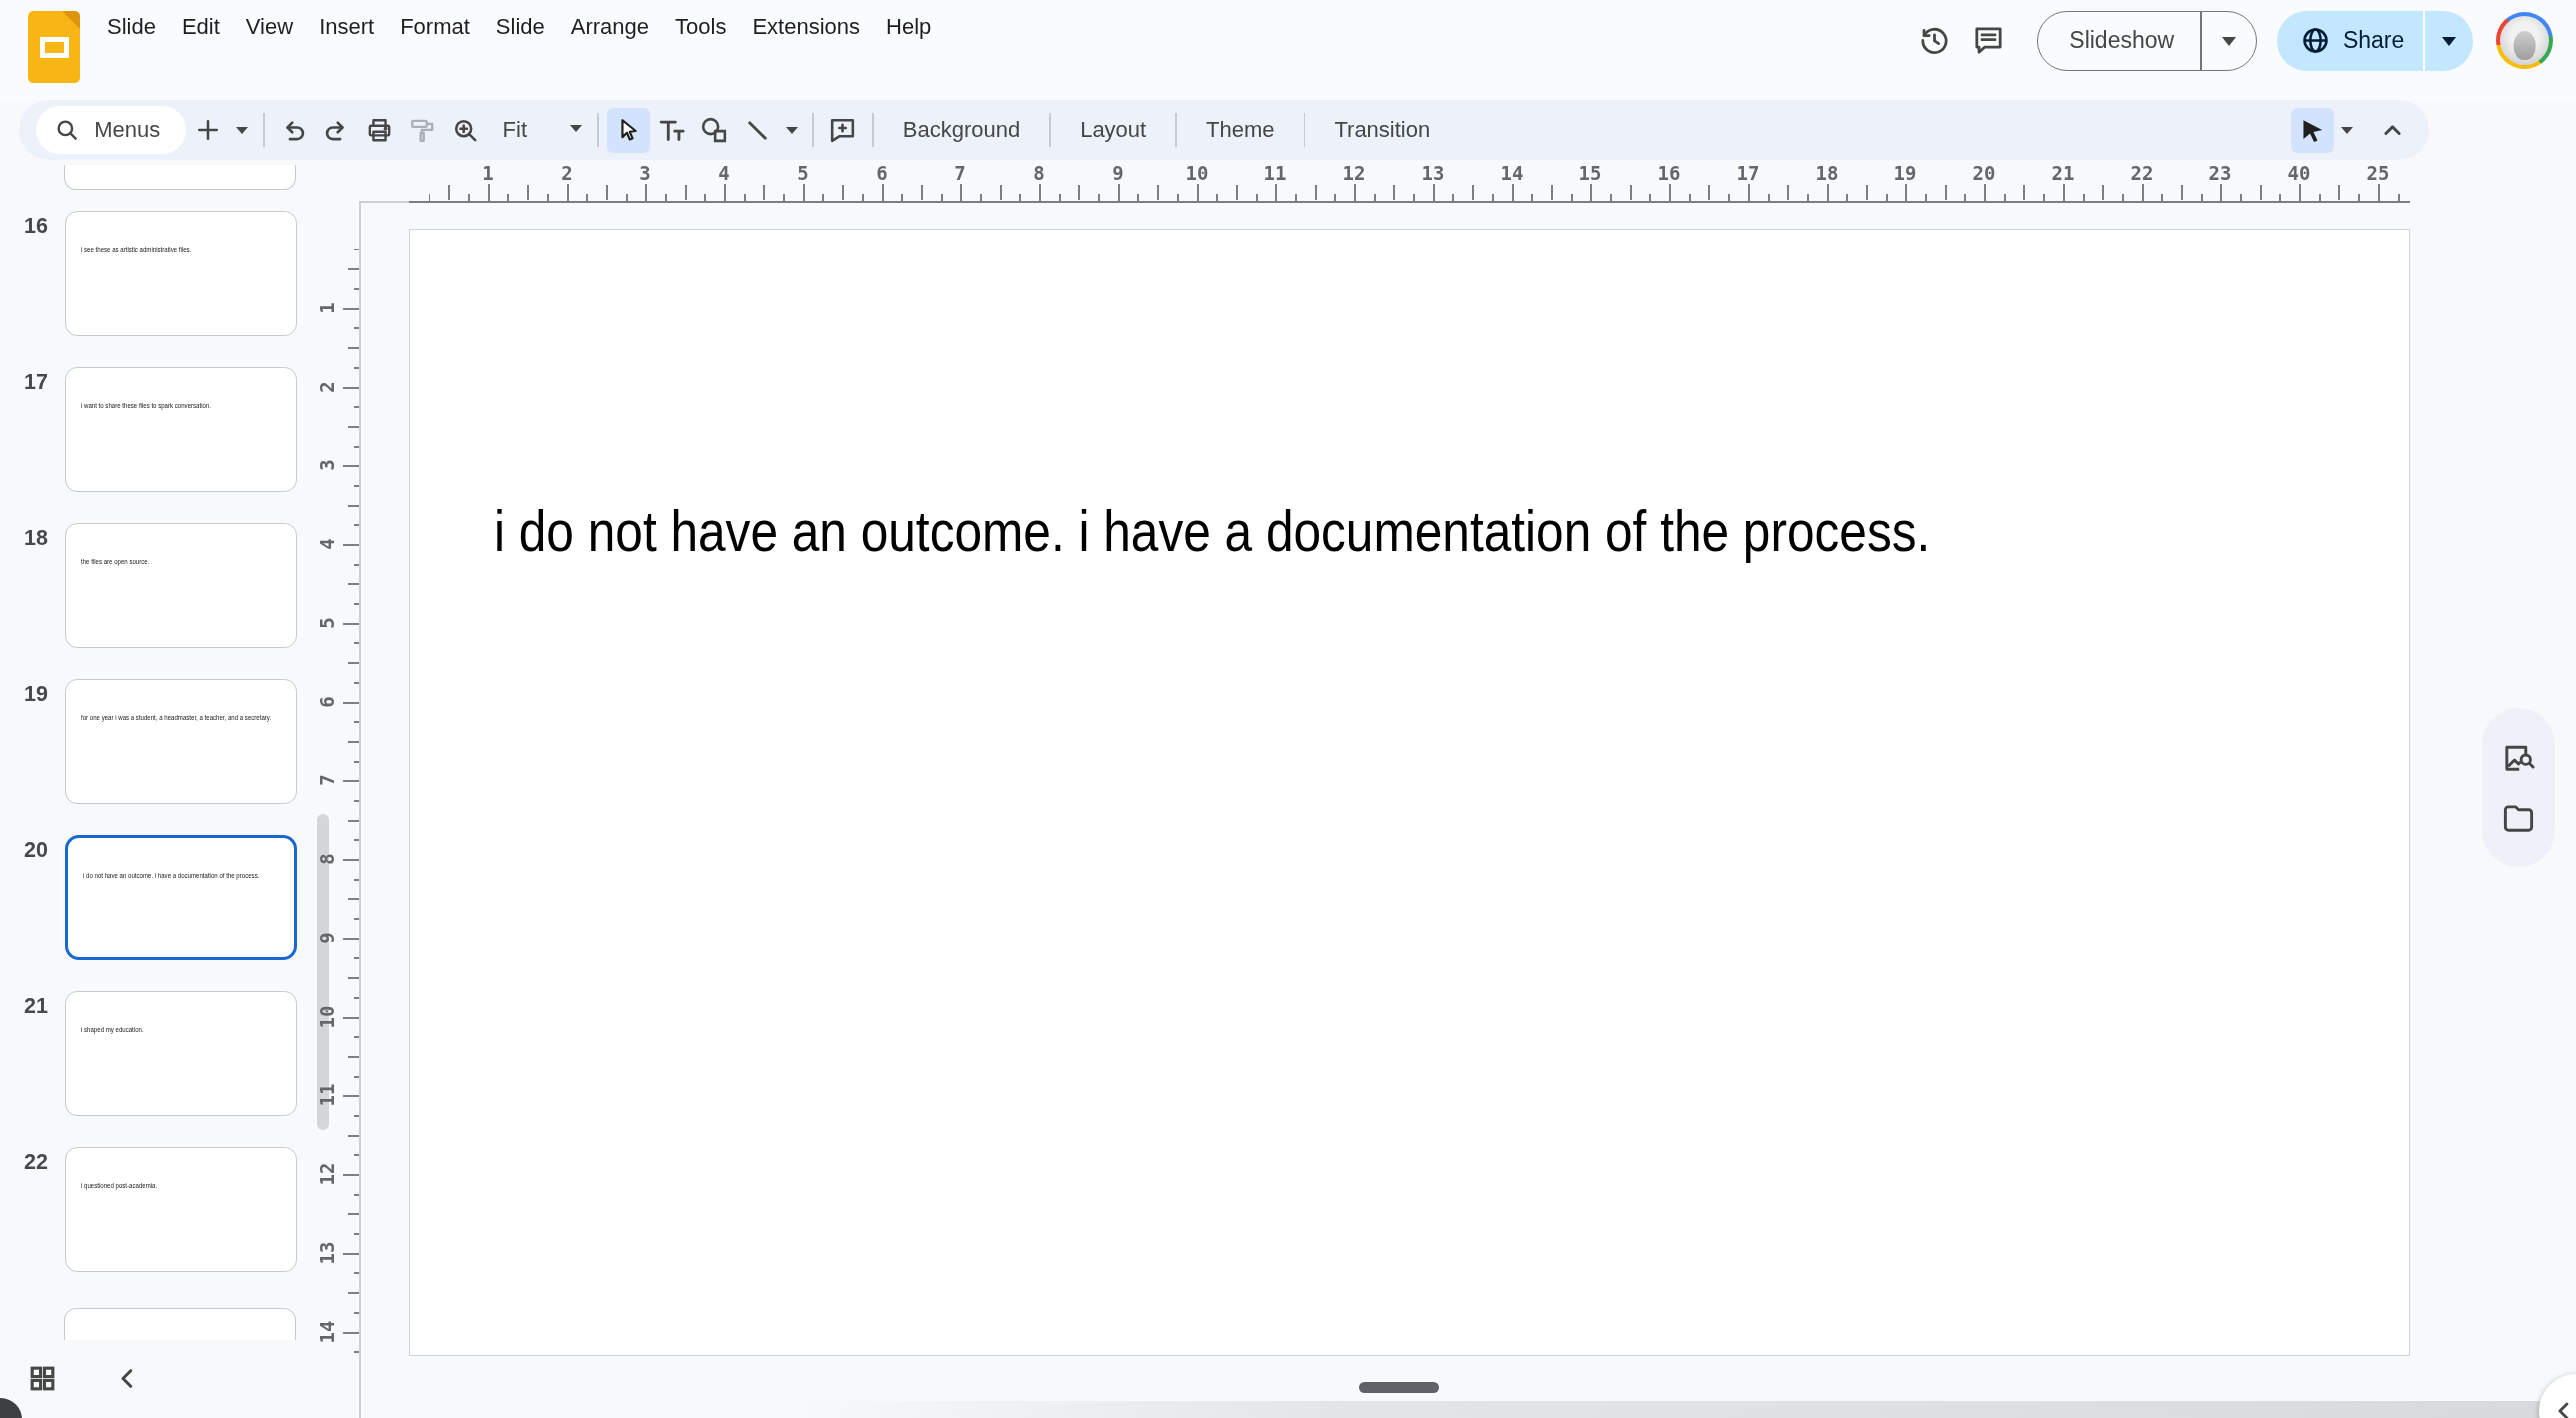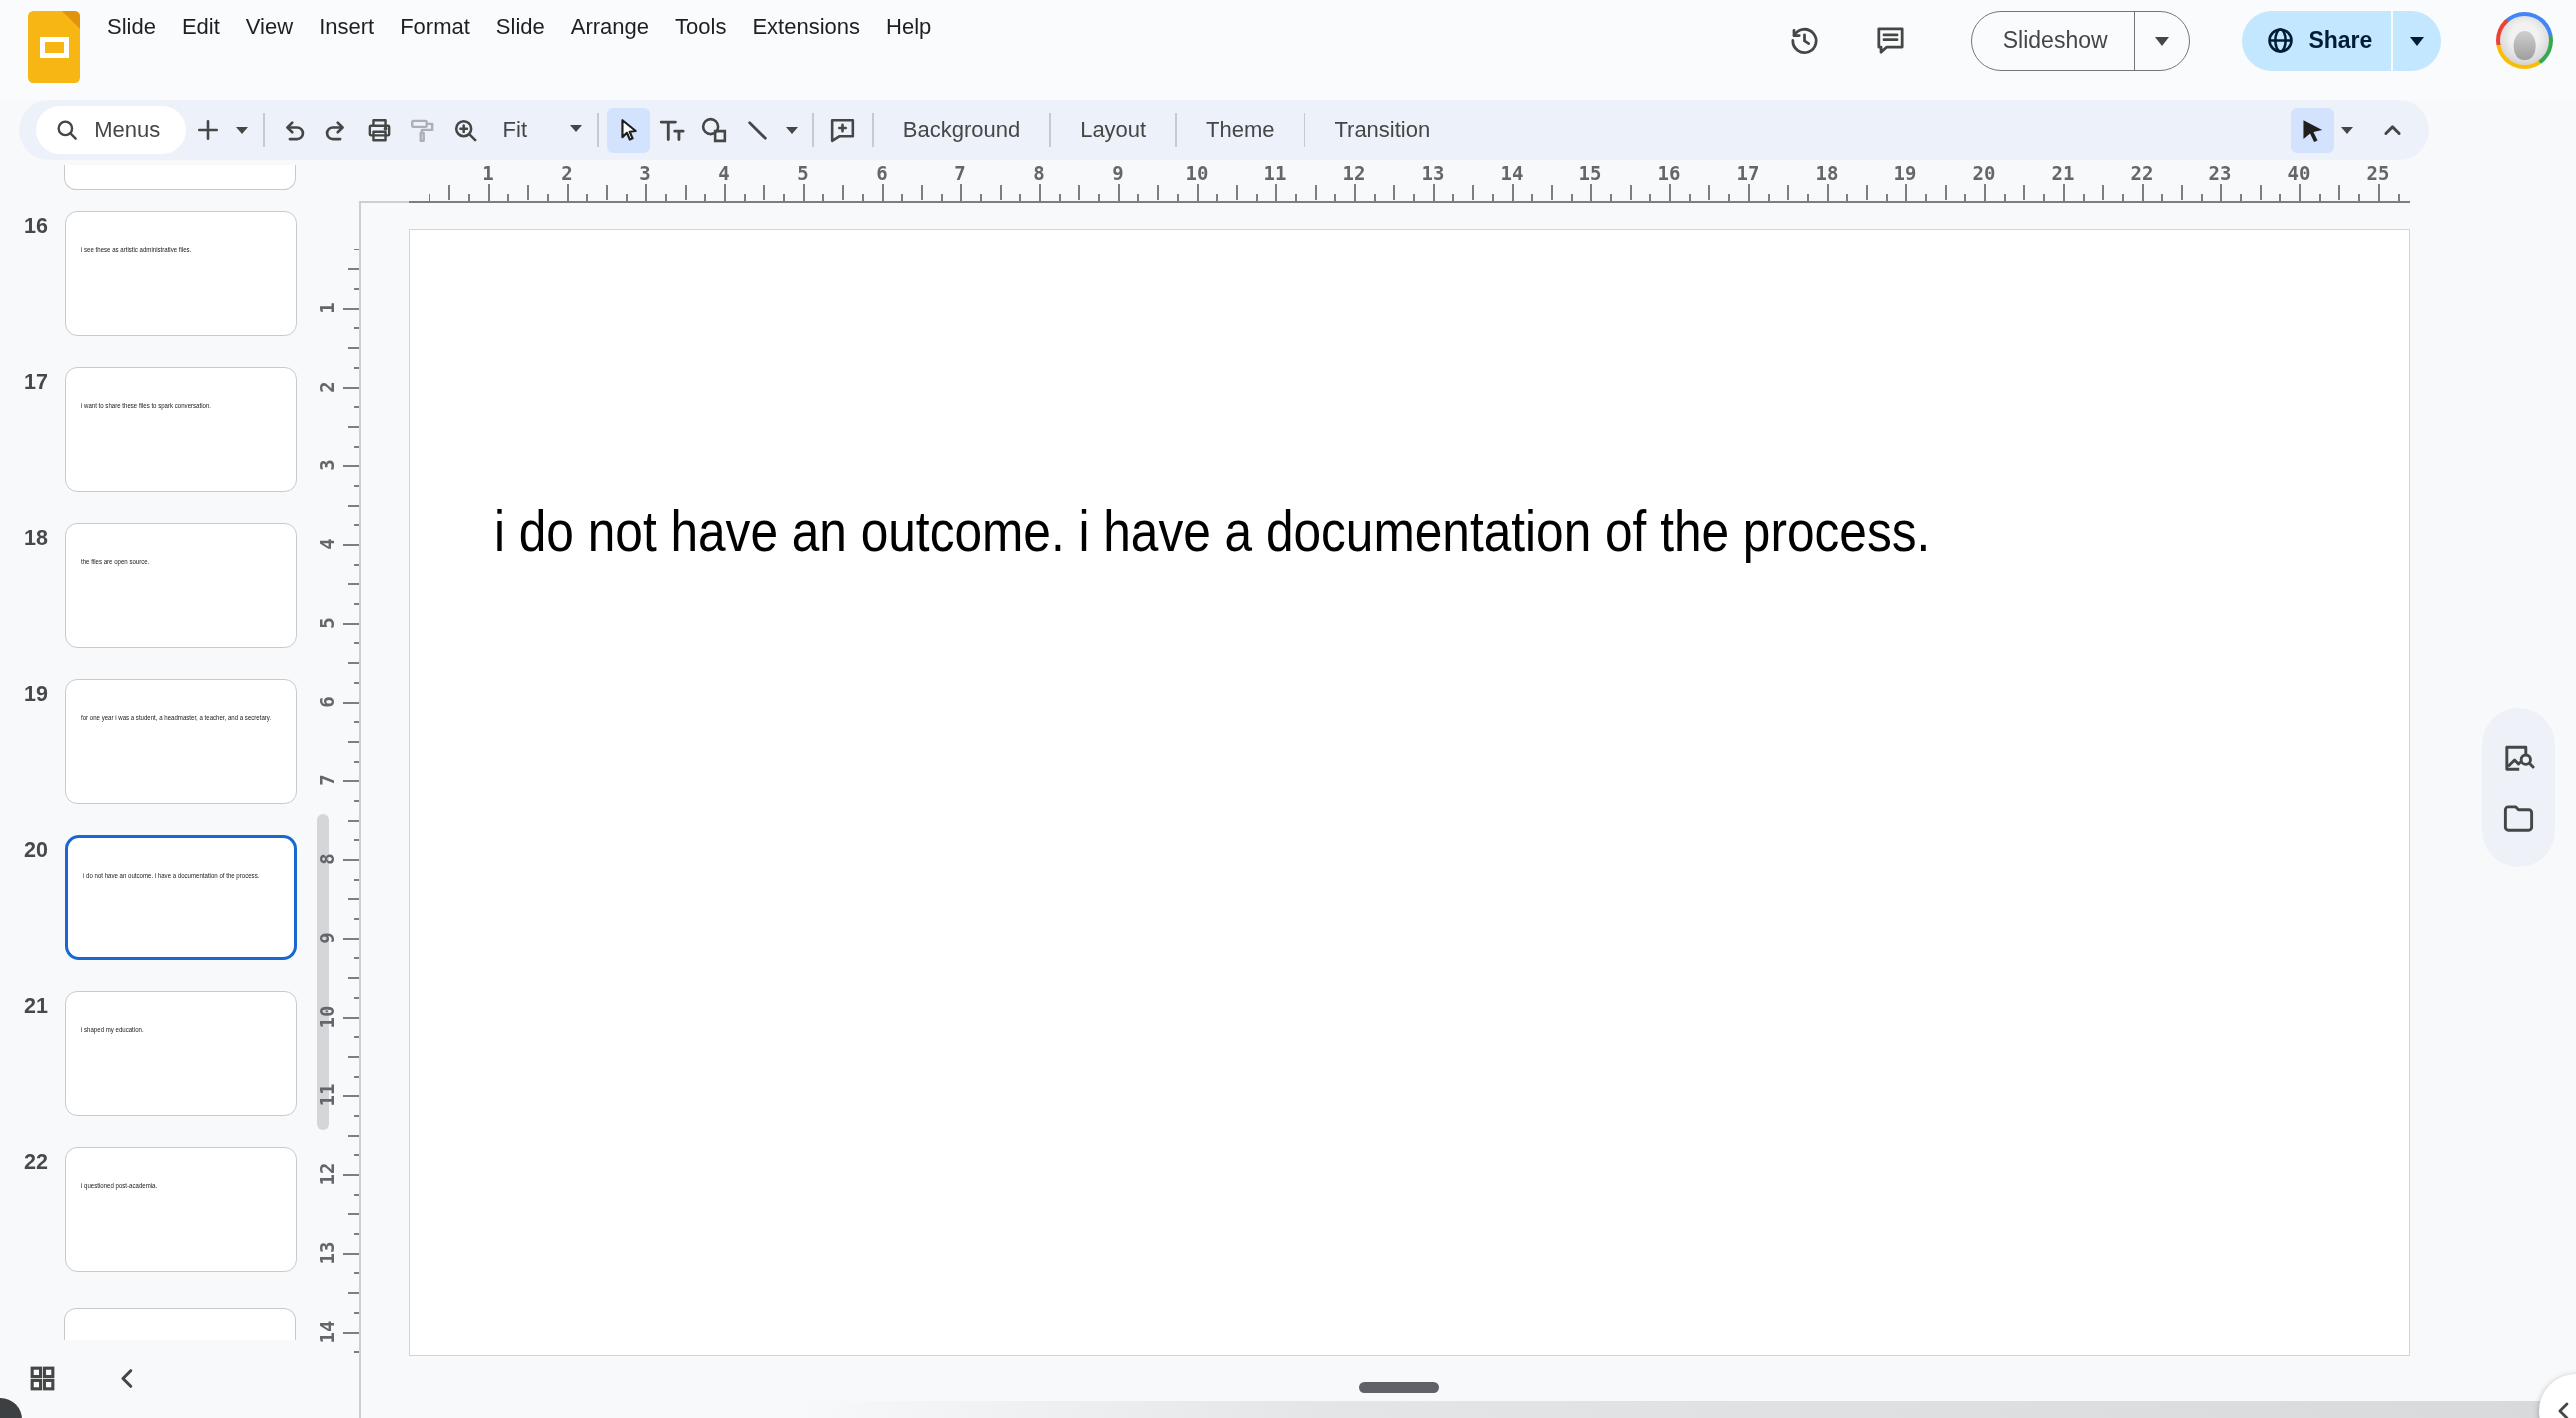--- a/index.html
+++ b/index.html
@@ -11,30 +11,30 @@
   .header { position:absolute; left:0; top:0; width:2576px; height:100px; background:#f9fbfd; }
   .logo { position:absolute; left:28px; top:10.7px; width:52px; height:72px; background:#f7b614; border-radius:5.4px; }
   .logo .fold { position:absolute; right:0; top:0; width:0; height:0; border-top:18.4px solid #e0940b; border-left:18.4px solid transparent; border-top-right-radius:5.4px; }
   .logo .inner { position:absolute; left:11.5px; top:26px; width:29px; height:21.5px; border:5.4px solid #fff; }
   .title-block { position:absolute; left:94px; top:7.7px; }
   .title-row { display:flex; align-items:center; height:38px; }
   .doc-title { font-size:24px; color:#1f1f1f; margin-right:23px; white-space:nowrap; }
   .title-ic { margin-right:20px; color:#444746; }
   .menubar { display:flex; margin-top:3.1px; }
   .menu-item { font-size:22px; color:#1f1f1f; padding:3.1px 13px; border-radius:10.7px; cursor:default; }
-  .header-right { position:absolute; right:23px; top:10.7px; display:flex; align-items:center;gap:32px; }
+  .header-right { position:absolute; right:23px; top:10.7px; display:flex; align-items:center; }
   .hdr-icon-btn { width:54px; height:54px; border-radius:50%; display:flex; align-items:center; justify-content:center; color:#444746; }
   .slideshow-btn { display:flex; align-items:center; height:60px; border:1.5px solid #747775; border-radius:31px; margin-left:21.5px; background:#f9fbfd; overflow:hidden; }
   .slideshow-label { font-size:23px; color:#444746; font-weight:500; padding:0 26px 0 31px; }
   .ss-divider { width:1.5px; height:60px; background:#747775; }
   .ss-caret { padding:0 20px; display:flex; align-items:center; }
   .caret-down { width:0; height:0; border:7.7px solid transparent; border-top:9.2px solid #444746; margin-top:7.7px; }
   .share-btn { display:flex; align-items:center; height:60px; background:#c2e7ff; border-radius:31px; margin-left:20px; overflow:hidden; }
   .share-main { display:flex; align-items:center; padding:0 18.4px 0 23px; }
-  .share-label { font-size:23px; font-weight:700; color:#001d35; margin-left:12.3px; }
+  .share-label { font-size:23px; font-weight:400; color:#001d35; margin-left:12.3px; }
   .share-divider { width:2.3px; height:60px; background:#f9fbfd; }
   .share-caret { padding:0 17px; display:flex; align-items:center; }
   .share-caret .caret-down { border-top-color:#001d35; }
   .avatar { width:57px; height:57px; border-radius:50%; margin-left:23px; padding:3.8px;
             background:conic-gradient(from -40deg, #4285f4 0 120deg, #34a853 120deg 185deg, #fbbc04 185deg 300deg, #ea4335 300deg 360deg); }
   .avatar .face { width:100%; height:100%; border-radius:50%; background:radial-gradient(circle at 50% 42%, #f2f2f2 0 35%, #d8d8d8 70%, #bdbdbd 100%); position:relative; overflow:hidden; }
   .avatar .face::after { content:""; position:absolute; left:50%; top:30%; width:46%; height:60%; transform:translateX(-50%); border-radius:50% 50% 45% 45%; background:linear-gradient(#cfcfcf,#9e9e9e); }
 
   
   .toolbar { position:absolute; left:19px; top:100px; width:2410px; height:60px; background:#edf2fa; border-radius:30px; display:flex; align-items:center; padding:0 15.4px; }

